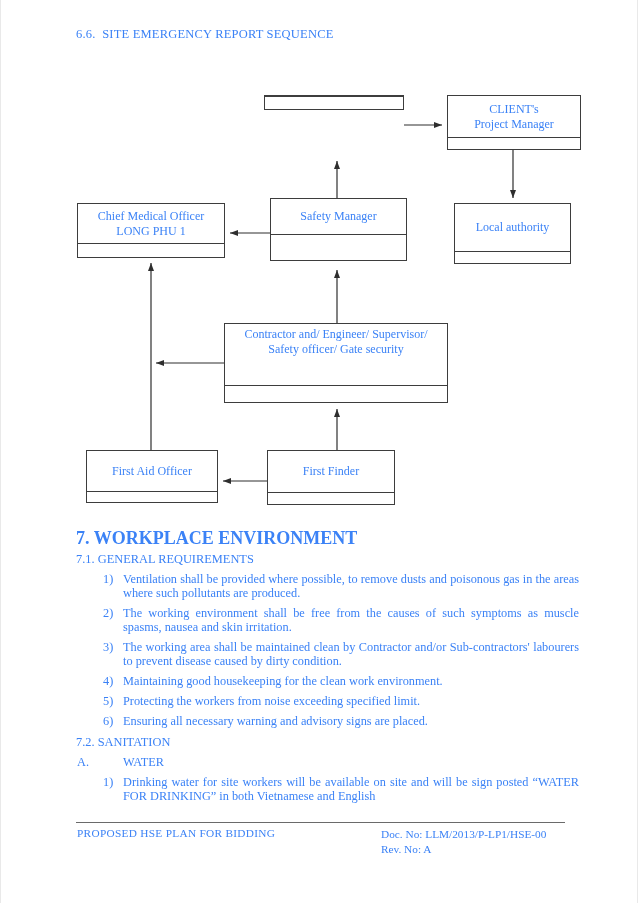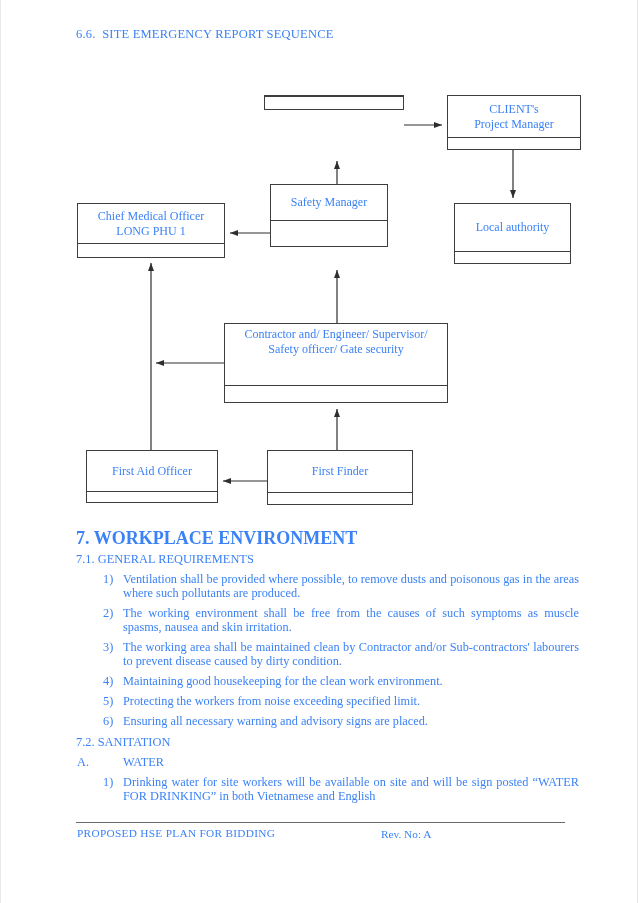--- a/index.html
+++ b/index.html
@@ -32,25 +32,25 @@
   .node .main{
     display:flex;flex-direction:column;align-items:center;justify-content:center;
     box-sizing:border-box;width:100%;
   }
   .node .main.top-align{justify-content:flex-start;padding-top:3px;}
   .node .sub{border-top:1px solid #3d3d3d;box-sizing:border-box;width:100%;}
   
   #n-contractor{left:263px;top:95px;width:140px;}  #n-contractor .main{height:46px;} #n-contractor .sub{height:13px;}
   #n-client{left:446px;top:95px;width:134px;}      #n-client .main{height:41px;}     #n-client .sub{height:12px;}
   #n-chief{left:76px;top:203px;width:148px;}       #n-chief .main{height:39px;}      #n-chief .sub{height:14px;}
-  #n-safety{left:269px;top:184px;width:118px;}     #n-safety .main{height:35px;}     #n-safety .sub{height:26px;}
+  #n-safety{left:269px;top:198px;width:137px;}     #n-safety .main{height:35px;}     #n-safety .sub{height:26px;}
   #n-local{left:453px;top:203px;width:117px;}      #n-local .main{height:47px;}      #n-local .sub{height:12px;}
   #n-crew{left:223px;top:323px;width:224px;}       #n-crew .main{height:61px;}       #n-crew .sub{height:17px;}
   #n-firstaid{left:85px;top:450px;width:132px;}    #n-firstaid .main{height:40px;}   #n-firstaid .sub{height:11px;}
-  #n-firstfinder{left:266px;top:450px;width:146px;}#n-firstfinder .main{height:41px;}#n-firstfinder .sub{height:12px;}
+  #n-firstfinder{left:266px;top:450px;width:128px;}#n-firstfinder .main{height:41px;}#n-firstfinder .sub{height:12px;}
   
   .textblock{
     position:absolute;left:75px;top:531px;width:503px;
     font-size:12.3px;line-height:14px;
   }
   .h-bold{font-weight:bold;font-size:18px;}
   .h-plain{margin-top:7px;font-size:12.4px;}
   .item{display:flex;margin-top:6px;}
   .item .num{flex:0 0 47px;box-sizing:border-box;padding-left:27px;}
   .item .txt{flex:1 1 auto;text-align:justify;}
@@ -183,16 +183,17 @@
 
     <div class="item">
       <span class="num">1)</span>
       <span class="txt">Drinking water for site workers will be available on site and will be sign posted “WATER FOR DRINKING” in both Vietnamese and English</span>
     </div>
   </div>
 
   <div class="footer-rule"></div>
   <div class="footer-left">PROPOSED HSE PLAN FOR BIDDING</div>
   <div class="footer-right">
+    <div>Doc. No: LLM/2013/P-LP1/HSE-00</div>
     <div>Rev. No: A</div>
   </div>
 
 </div>
 
 </body></html>

